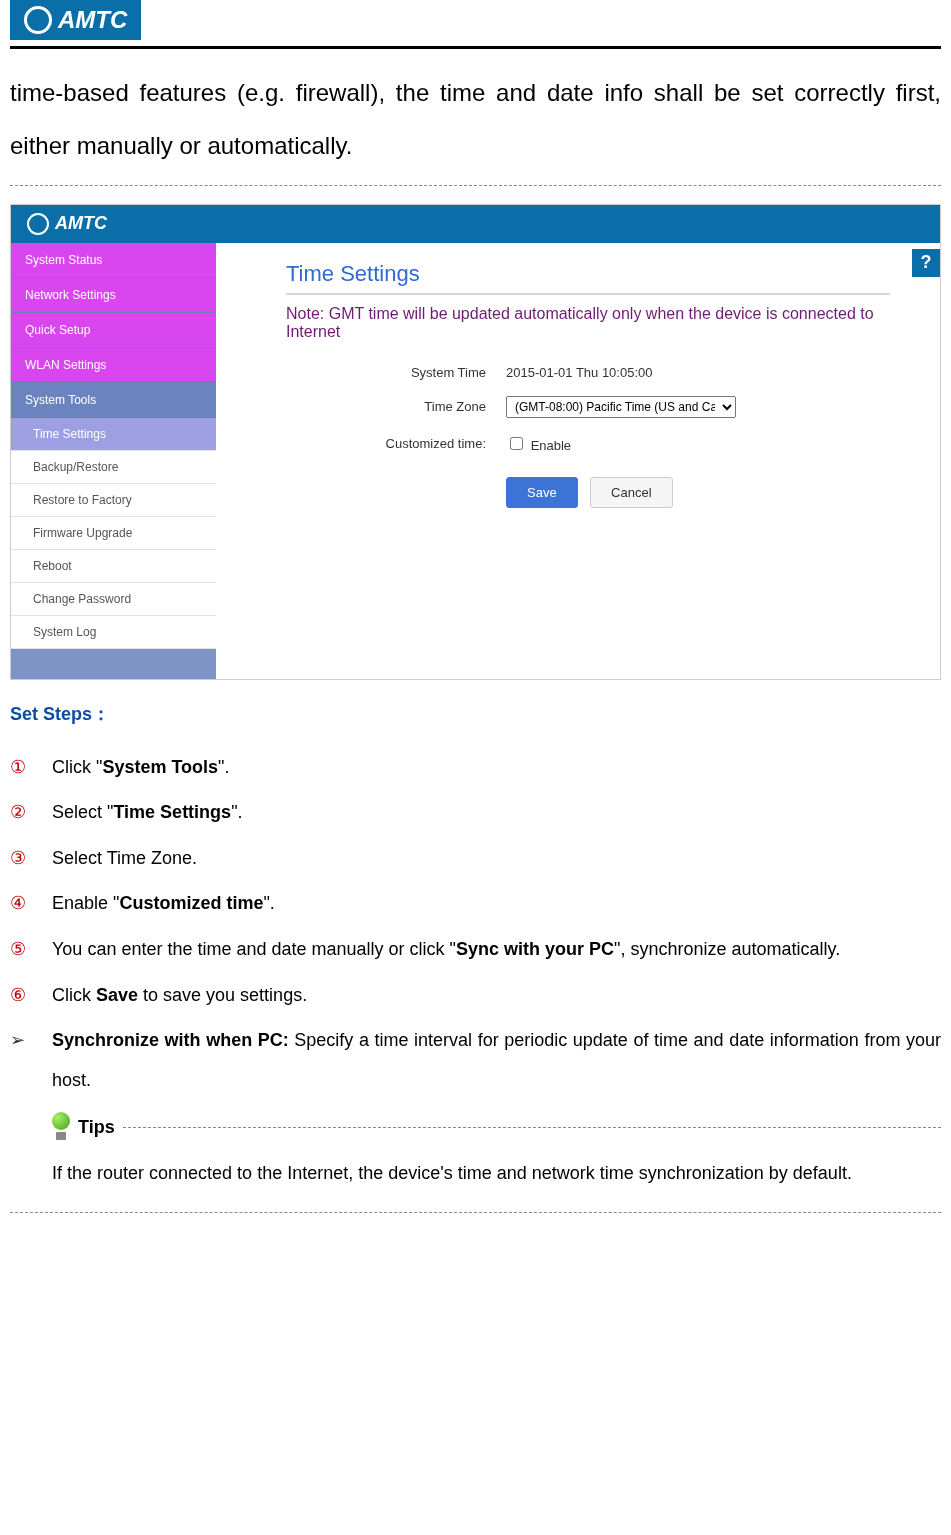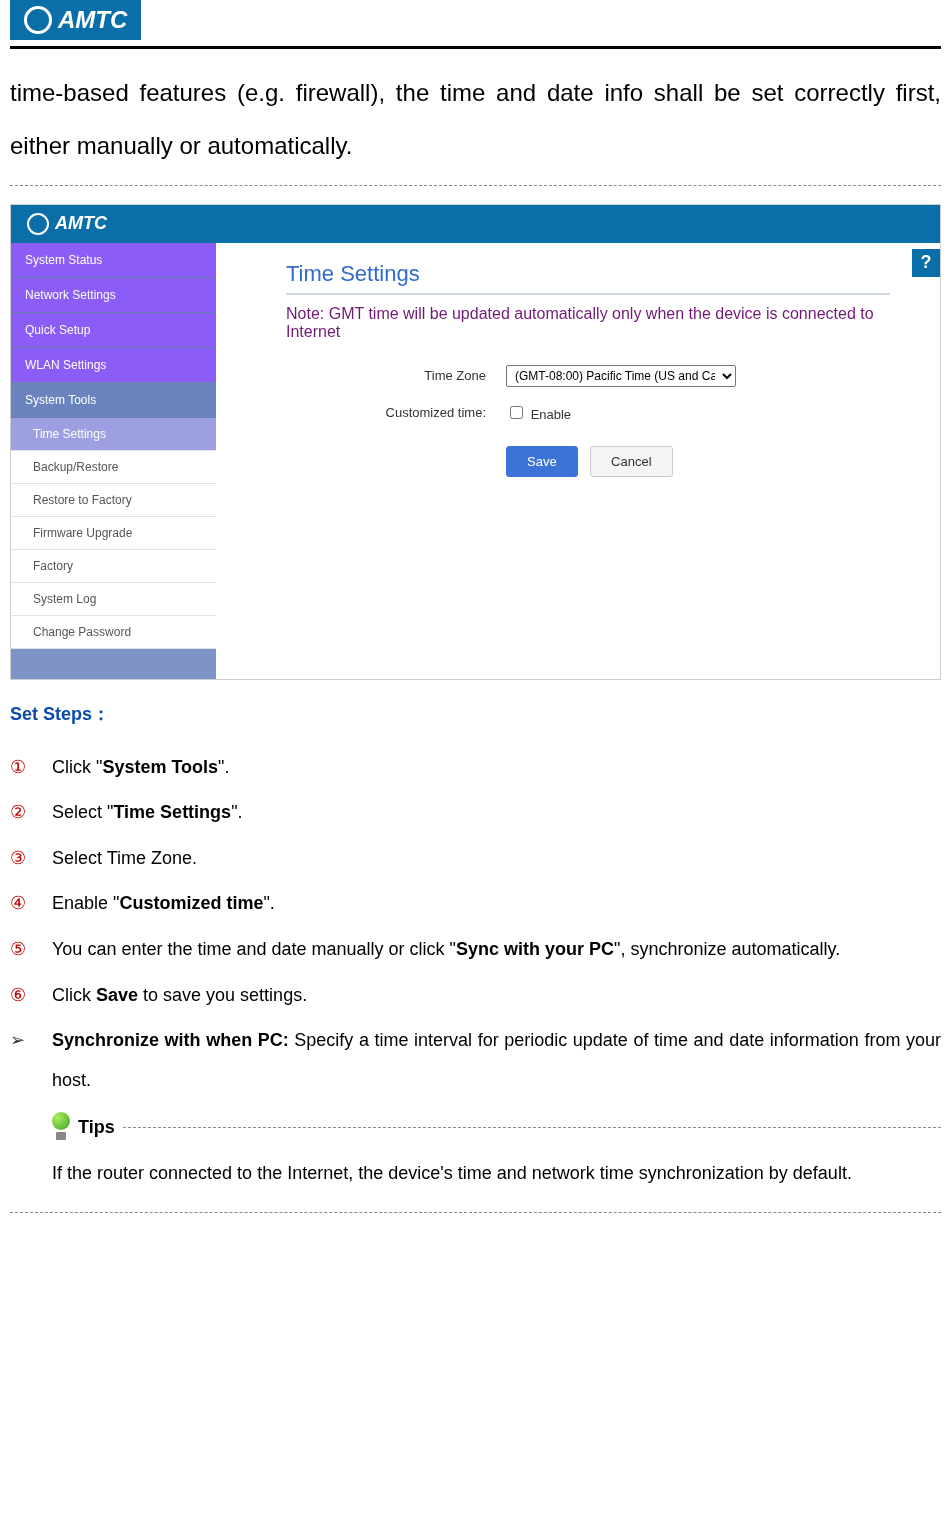--- a/index.html
+++ b/index.html
@@ -74,21 +74,21 @@
     display: flex;
     background: #fff;
   }
   .ui-sidebar {
     width: 205px;
     flex-shrink: 0;
     background: #eef1f5;
     font-size: 12px;
   }
   .ui-sidebar .top-item {
-    background: #8b5cf6;
+    background: #d946ef;
     color: #fff;
     padding: 10px 14px;
     border-bottom: 1px solid #6a7fb3;
     cursor: pointer;
   }
   .ui-sidebar .top-item.selected-parent {
     background: #6b83be;
   }
   .ui-sidebar .sub-item {
     background: #fff;
@@ -300,31 +300,35 @@
             <div class="top-item">Network Settings</div>
             <div class="top-item">Quick Setup</div>
             <div class="top-item">WLAN Settings</div>
             <div class="top-item selected-parent">System Tools</div>
           </div>
         <div id="sidebar-subs">
             <div class="sub-item active">Time Settings</div>
             <div class="sub-item">Backup/Restore</div>
             <div class="sub-item">Restore to Factory</div>
             <div class="sub-item">Firmware Upgrade</div>
-            <div class="sub-item">Factory</div>
+            <div class="sub-item">Reboot</div>
+            <div class="sub-item">Change Password</div>
             <div class="sub-item">System Log</div>
-            <div class="sub-item">Change Password</div>
           </div>
         <div class="blank"></div>
       </div>
       <div class="ui-content">
         <div class="help-icon">?</div>
         <h2>Time Settings</h2>
         <div class="note">Note: GMT time will be updated automatically only when the device is connected to Internet</div>
 
+        <div class="form-row">
+          <div class="lbl">System Time</div>
+          <div class="val">2015-01-01 Thu 10:05:00</div>
+        </div>
 
         <div class="form-row">
           <div class="lbl">Time Zone</div>
           <select>
             <option>(GMT-08:00) Pacific Time (US and Canada</option>
           </select>
         </div>
 
         <div class="form-row">
           <div class="lbl">Customized time:</div>

